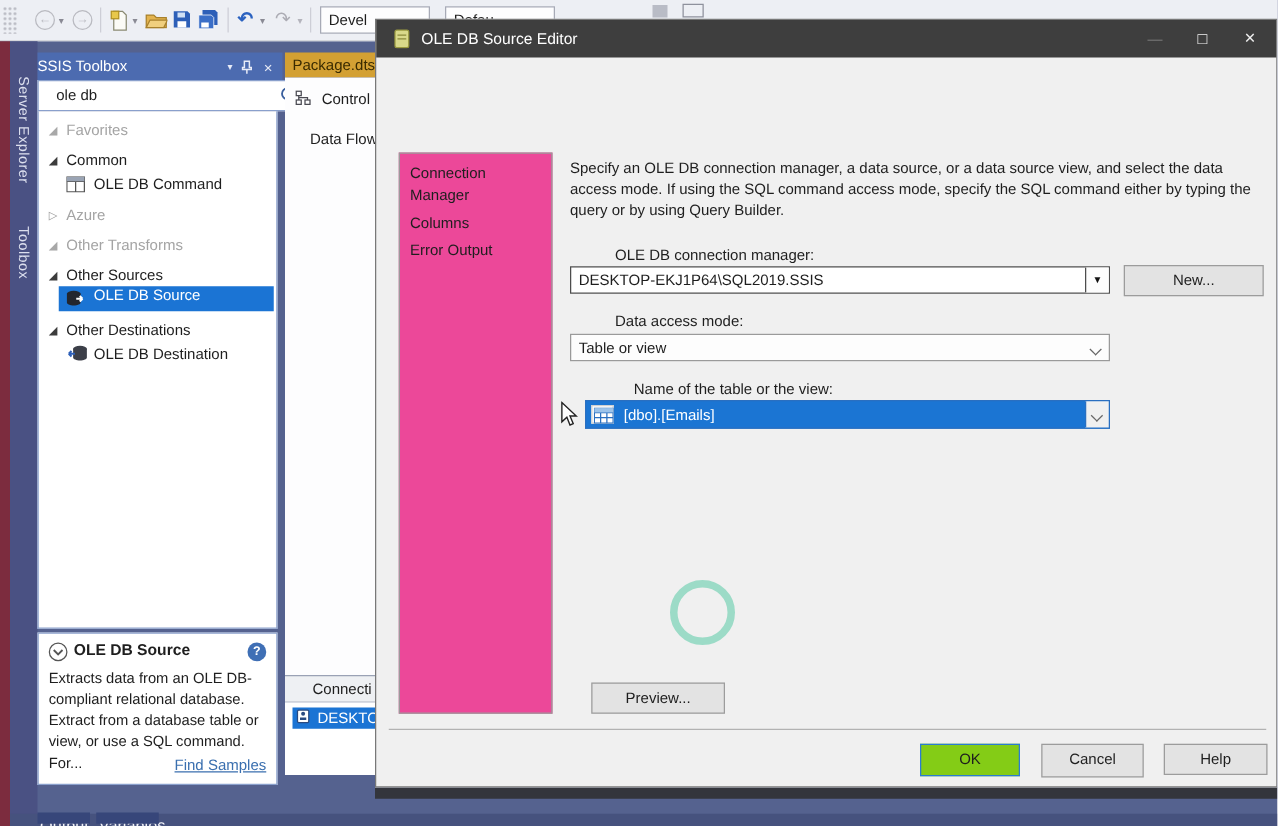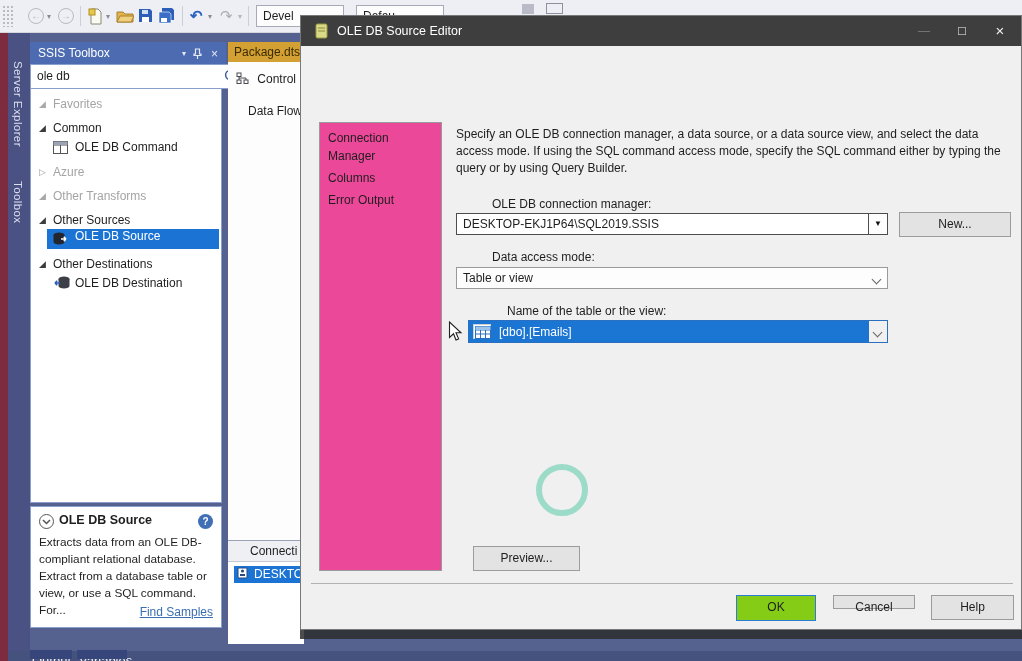--- a/index.html
+++ b/index.html
@@ -21,23 +21,23 @@
   .tb-combo .dd { color:#6a6a74; font-size:8px; margin-left:14px; }
 
   
   .redstrip { left:0; top:33px; width:8px; height:628px; background:#7c2c3e; z-index:2; }
   .vtabs { left:8px; top:33px; width:22px; height:628px; background:#4a5183; z-index:1; }
   .vtext { writing-mode:vertical-rl; color:#dcdfee; font-size:11.5px; letter-spacing:.4px; }
 
   
   .panel { z-index:1; }
   .ssis-head { left:30px; top:42px; width:196px; height:22px; background:#4c6bb0; color:#fff;
-               line-height:22px; padding-left:8px; }
+               line-height:22px; }
   .ssis-head .hic { position:absolute; top:0; color:#e7ebf7; }
-  .searchbox { left:30px; top:64px; width:216px; height:25px; background:#fff; border:1px solid #8aa0cc; }
+  .searchbox { left:30px; top:64px; width:216px; height:25px; background:#fff; border:1px solid #8aa0cc;padding-left:8px; }
   .searchbox input { border:0; outline:0; width:160px; height:21px; padding:2px 6px; font:12px "Liberation Sans",sans-serif; color:#1e1e1e; background:transparent; }
   .tree { left:30px; top:89px; width:192px; height:414px; background:#fff; border:1px solid #8aa0cc; border-top:0; }
   .trow { position:absolute; left:0; width:100%; height:20px; line-height:20px; }
   .exp { position:absolute; left:8px; top:0; font-size:9px; color:#3c3c3c; }
   .exp.closed { color:#9a9a9a; }
   .exp.muted { color:#a8a8a8; }
   .tlabel { position:absolute; left:22px; white-space:nowrap; }
   .tlabel.muted { color:#a4a4a4; }
   .item-ic { position:absolute; left:22px; top:3px; }
   .item-lb { position:absolute; left:44px; white-space:nowrap; }
@@ -61,21 +61,21 @@
 
   
   .pkg-tab { left:228px; top:42px; width:76px; height:20px; background:#d3a033; color:#3a2b00;
              line-height:20px; padding-left:6px; white-space:nowrap; z-index:1; }
   .canvas { left:228px; top:62px; width:76px; height:478px; background:#fdfdfe; z-index:1; }
   .cf-row { position:absolute; left:8px; top:10px; white-space:nowrap; }
   .df-row { position:absolute; left:20px; top:42px; white-space:nowrap; }
   .cm-head { left:228px; top:540px; width:76px; height:22px; background:#eef0f3; border-top:1px solid #9aa2b5;
              border-bottom:1px solid #c5c9d4; z-index:1; }
   .cm-head span { position:absolute; left:22px; top:3px; white-space:nowrap; }
-  .cm-body { left:228px; top:562px; width:76px; height:82px; background:#fff; z-index:1; }
+  .cm-body { left:228px; top:562px; width:76px; height:58px; background:#fff; z-index:1; }
   .cm-item { position:absolute; left:6px; top:4px; right:0; height:17px; background:#1b74d4; color:#fff;
              line-height:17px; white-space:nowrap; }
   .cm-item span.lb { margin-left:20px; }
 
   
   .dialog { left:300px; top:15px; width:722px; height:615px; background:#f0f0f0;
             border:1px solid #787878; z-index:6; }
   .dshadow { left:300px; top:630px; width:722px; height:9px; background:#2e2e2e; opacity:.85; z-index:6; }
   .dtitle { left:0; top:0; width:100%; height:30px; background:#3e3e3e; color:#fff; }
   .dtitle .t { position:absolute; left:36px; top:8px; font-size:12.5px; }
@@ -353,19 +353,19 @@
       <svg width="15" height="21" viewBox="0 0 15 21">
           <polygon points="1.5,1 1.5,16.5 5.5,12.8 8,19 10.6,17.9 8,11.8 13,11.8" fill="#fff" stroke="#222" stroke-width="1.1"></polygon>
         </svg>
     </span>
 
     <div class="abs btn" style="left:172px;top:530px;width:107px;height:25px">Preview...</div>
 
     <div class="abs divline"></div>
 
     <div class="abs btn primary" style="left:435px;top:579px;width:80px;height:26px">OK</div>
-    <div class="abs btn" style="left:532px;top:579px;width:82px;height:14px">Cancel</div>
+    <div class="abs btn" style="left:532px;top:579px;width:82px;height:27px">Cancel</div>
     <div class="abs btn" style="left:630px;top:579px;width:83px;height:25px">Help</div>
   </div>
 
   <div class="abs ring"></div>
 
 </div>
 
 </body></html>

